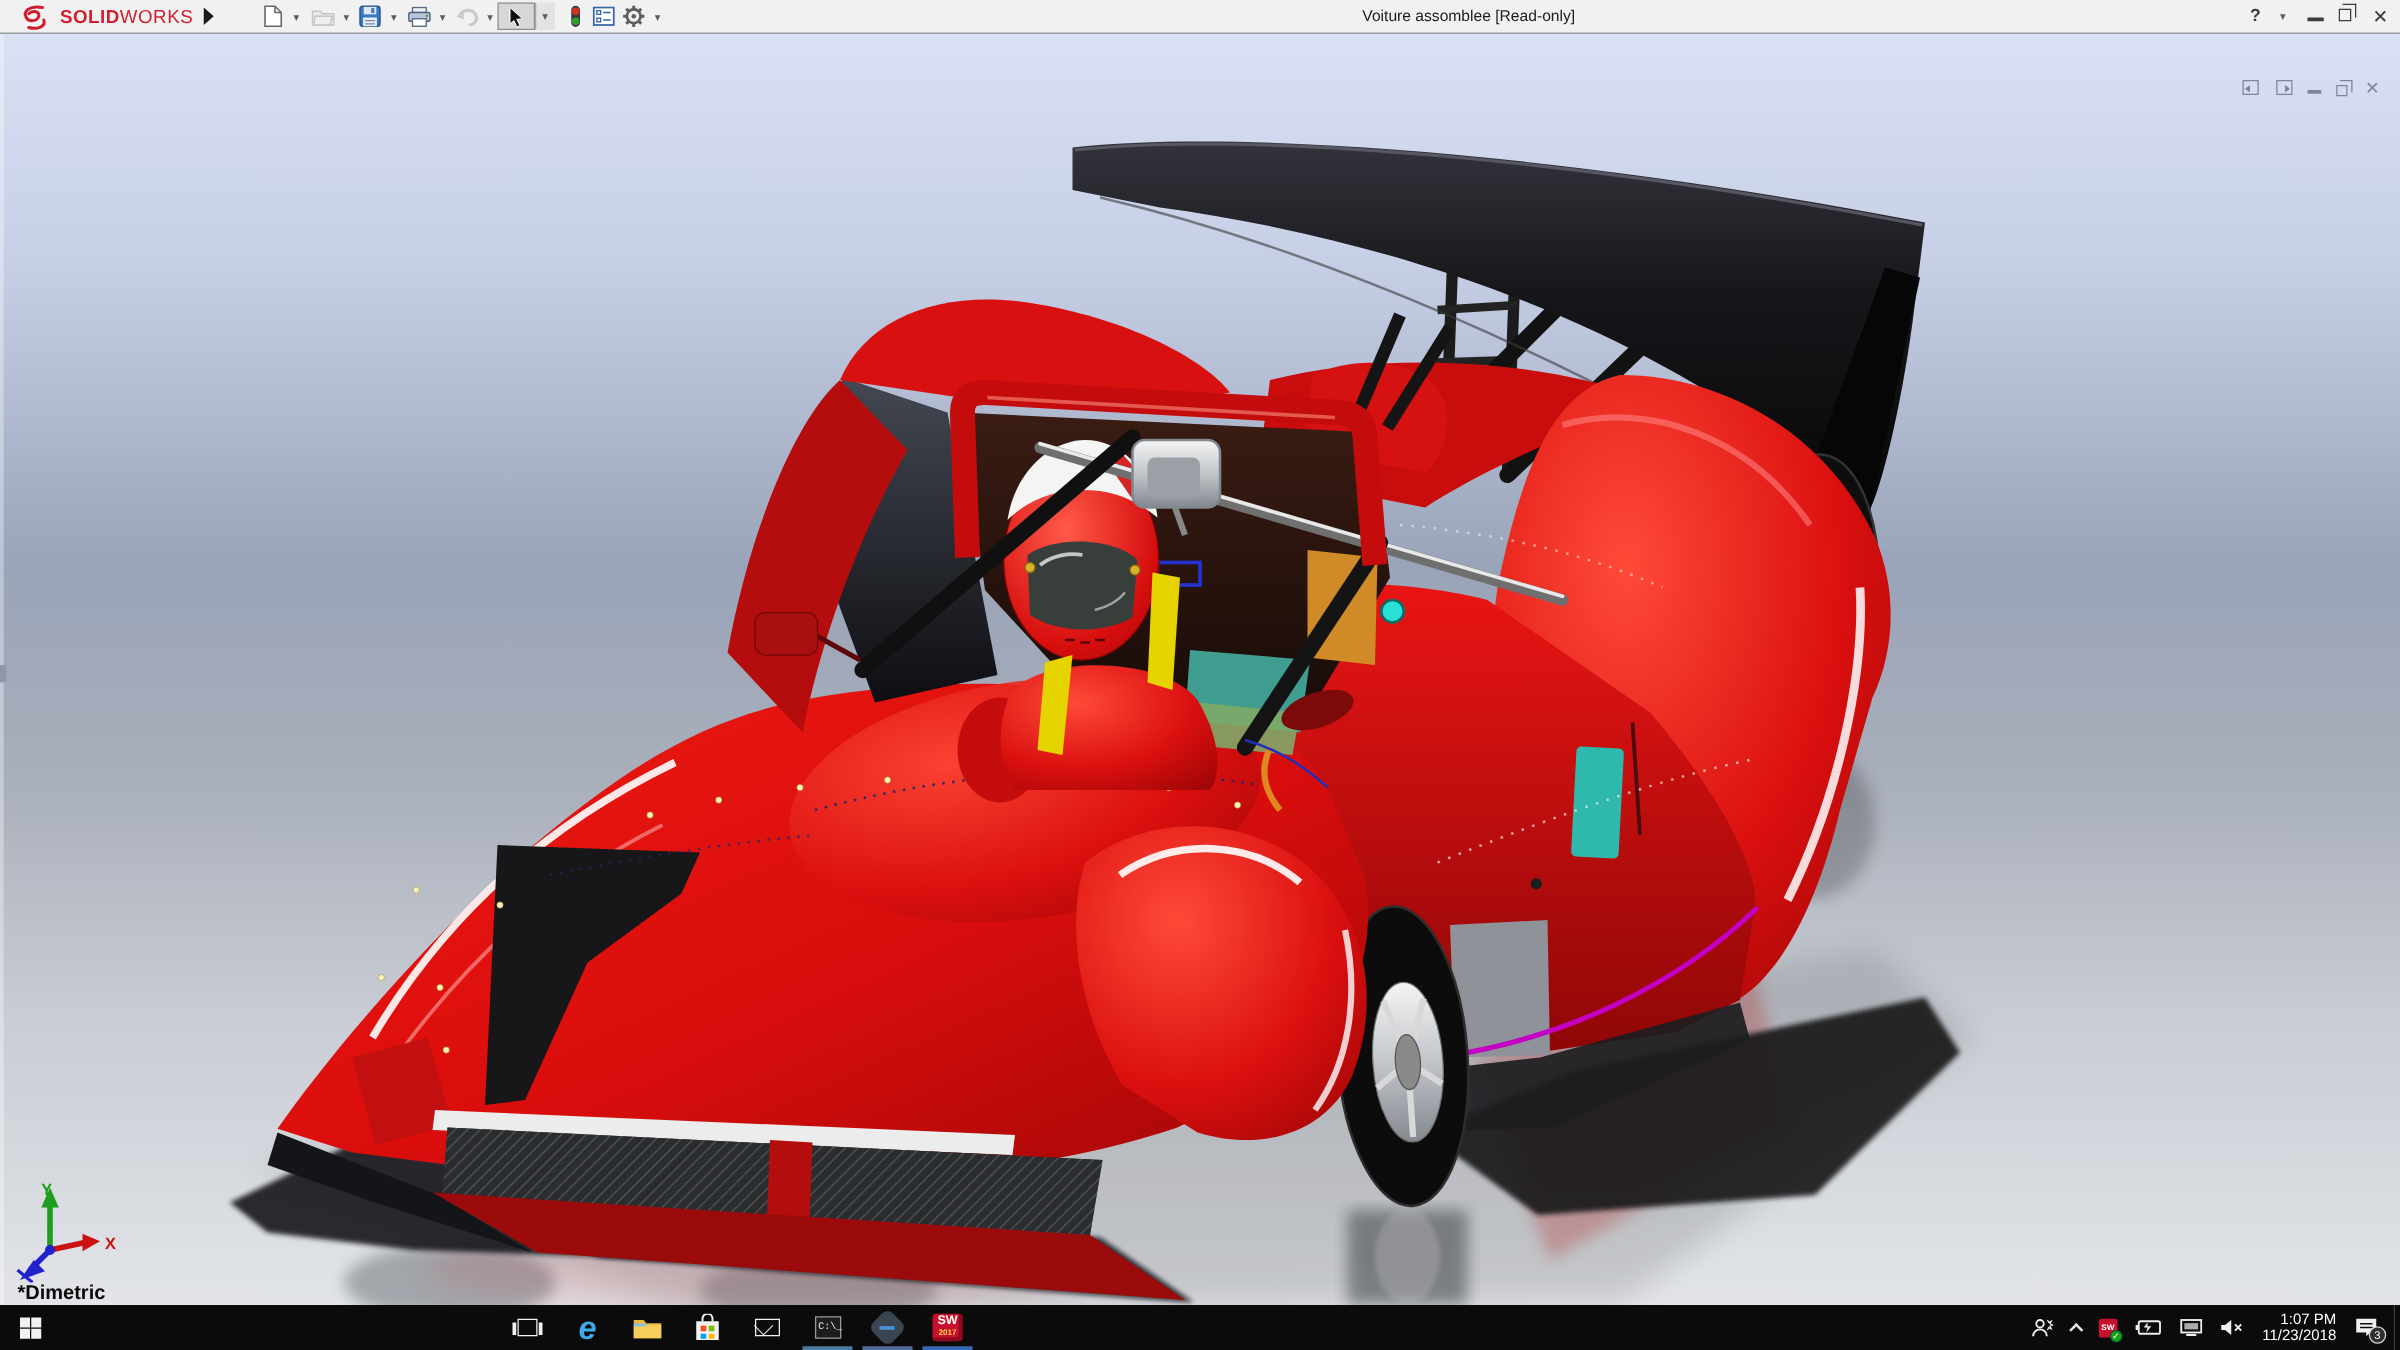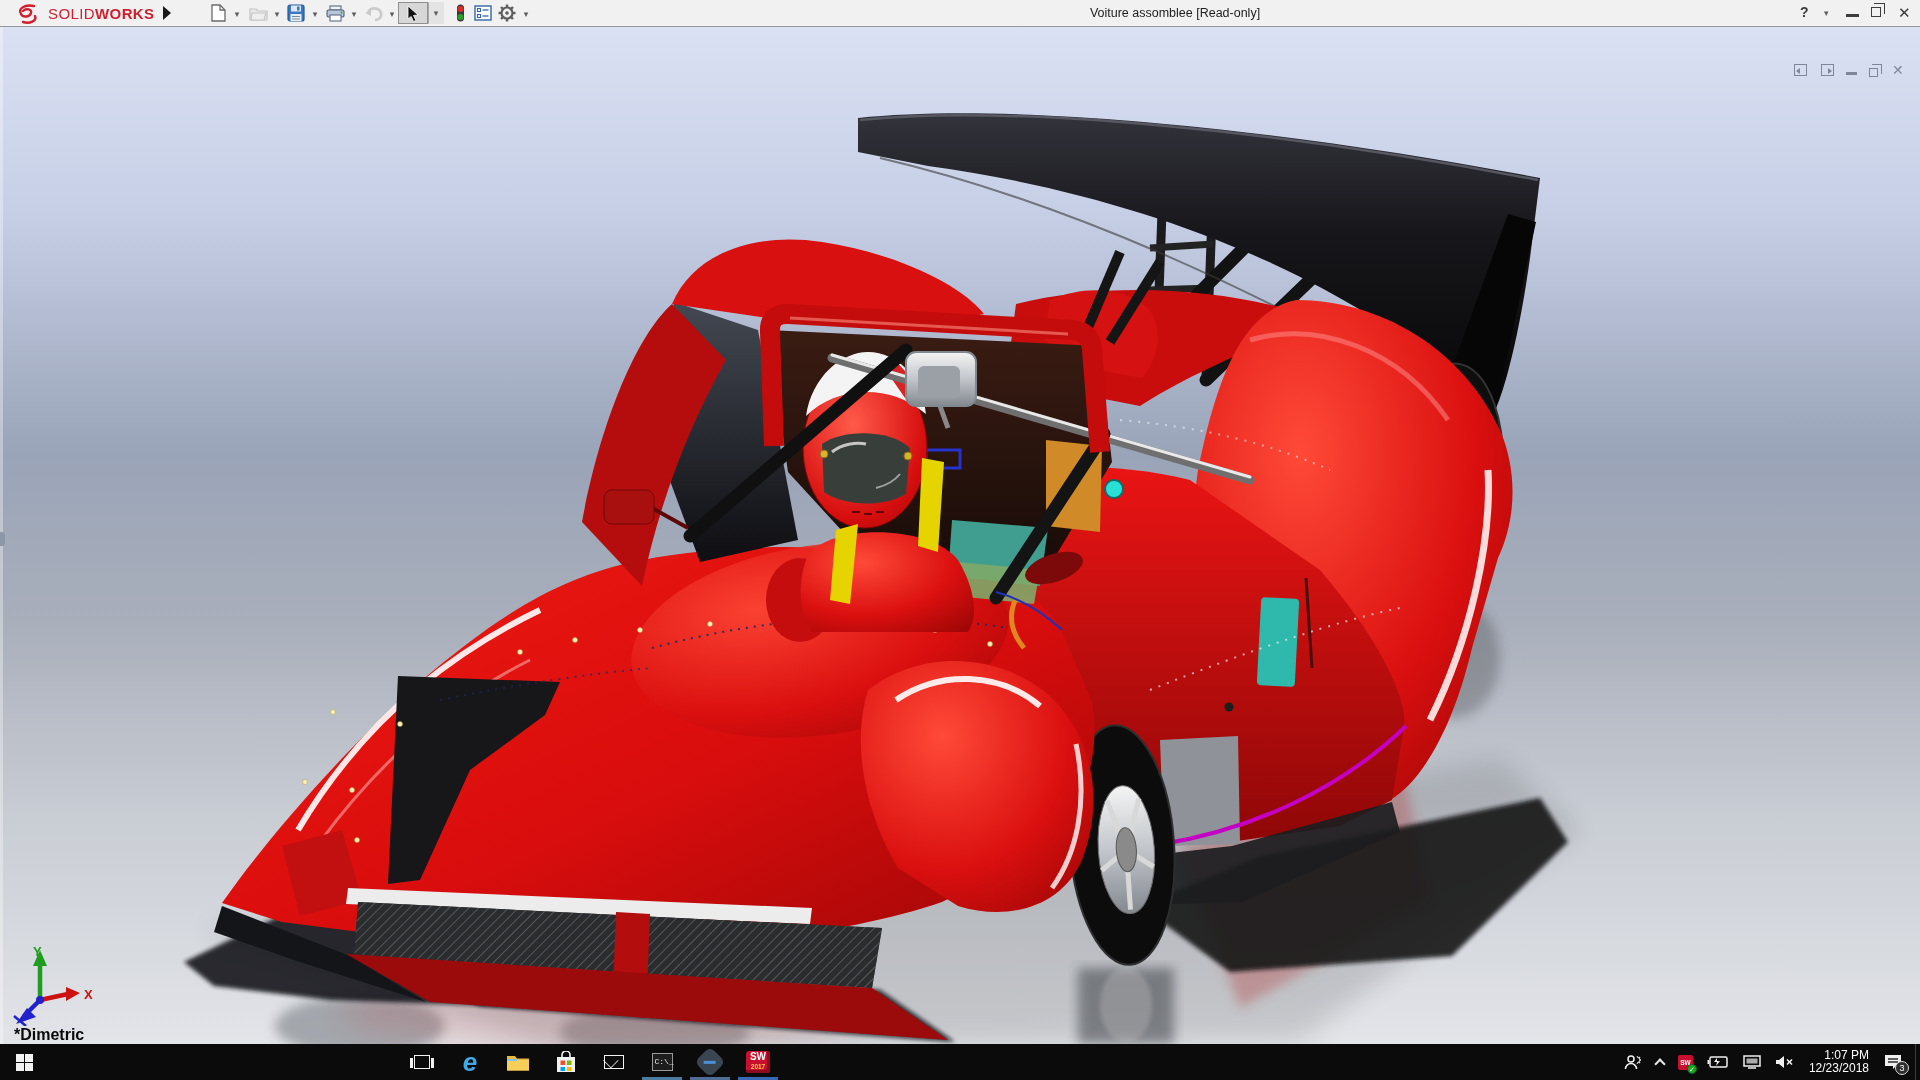--- a/index.html
+++ b/index.html
@@ -5,22 +5,22 @@
   * { margin:0; padding:0; box-sizing:border-box; }
   html,body { width:1920px; height:1080px; overflow:hidden;
     font-family:"Liberation Sans","DejaVu Sans",sans-serif; background:#000; }
   .abs { position:absolute; }
 
   
   #titlebar { position:absolute; left:0; top:0; width:1920px; height:27px;
     background:#f1f1f1; border-bottom:1px solid #96989c; z-index:30; }
   #logo { position:absolute; left:14px; top:3px; height:21px; display:flex; align-items:center; gap:4px; }
   #brand { font-size:15px; letter-spacing:.4px; color:#cf1f2f; }
-  #brand b { font-weight:400; }
-  #brand span { font-weight:700;text-align:right; }
+  #brand b { font-weight:700; }
+  #brand span { font-weight:400;text-align:right; }
   #menu-arrow { position:absolute; left:163px; top:6px; width:0; height:0;
     border-left:8px solid #1a1a1a; border-top:7px solid transparent; border-bottom:7px solid transparent; }
   .tb-btn { position:absolute; top:2px; width:26px; height:22px; display:flex;
     align-items:center; justify-content:center; border:1px solid transparent; }
   .tb-btn.pressed { background:#d7d7d7; border:1px solid #8f8f8f; }
   .tb-caret { position:absolute; top:9px; font-size:9px; color:#5c5c5c; width:12px; text-align:center; }
   .disabled { opacity:.45; filter:grayscale(1); }
   #win-title { position:absolute; left:1175px; top:6px; transform:translateX(-50%);
     font-size:12.5px; color:#1c1c1c; white-space:nowrap; }
   #help-btn { position:absolute; left:1800px; top:4px; font-size:14px; font-weight:700; color:#3a3a3a; }
@@ -560,21 +560,21 @@
     </div>
     <div class="tray-ico">
       <svg width="19" height="14" viewBox="0 0 19 14">
         <polygon points="1,5 4,5 9,1 9,13 4,9 1,9" fill="#f0f0f0"></polygon>
         <line x1="12" y1="4.5" x2="17" y2="9.5" stroke="#f0f0f0" stroke-width="1.6"></line>
         <line x1="17" y1="4.5" x2="12" y2="9.5" stroke="#f0f0f0" stroke-width="1.6"></line>
       </svg>
     </div>
     <div id="clock">
       <div>1:07 PM</div>
-      <div>12/23/2018</div>
+      <div>11/23/2018</div>
     </div>
     <div class="tray-ico" id="action" style="margin-right:18px">
       <svg width="18" height="16" viewBox="0 0 18 16">
         <path d="M1,1 h16 v11 h-5 l-3,3 v-3 h-8 z" fill="#f0f0f0"></path>
         <line x1="4" y1="5" x2="14" y2="5" stroke="#0b0b0b" stroke-width="1.3"></line>
         <line x1="4" y1="8" x2="14" y2="8" stroke="#0b0b0b" stroke-width="1.3"></line>
       </svg>
       <div id="action-badge">3</div>
     </div>
   </div>

